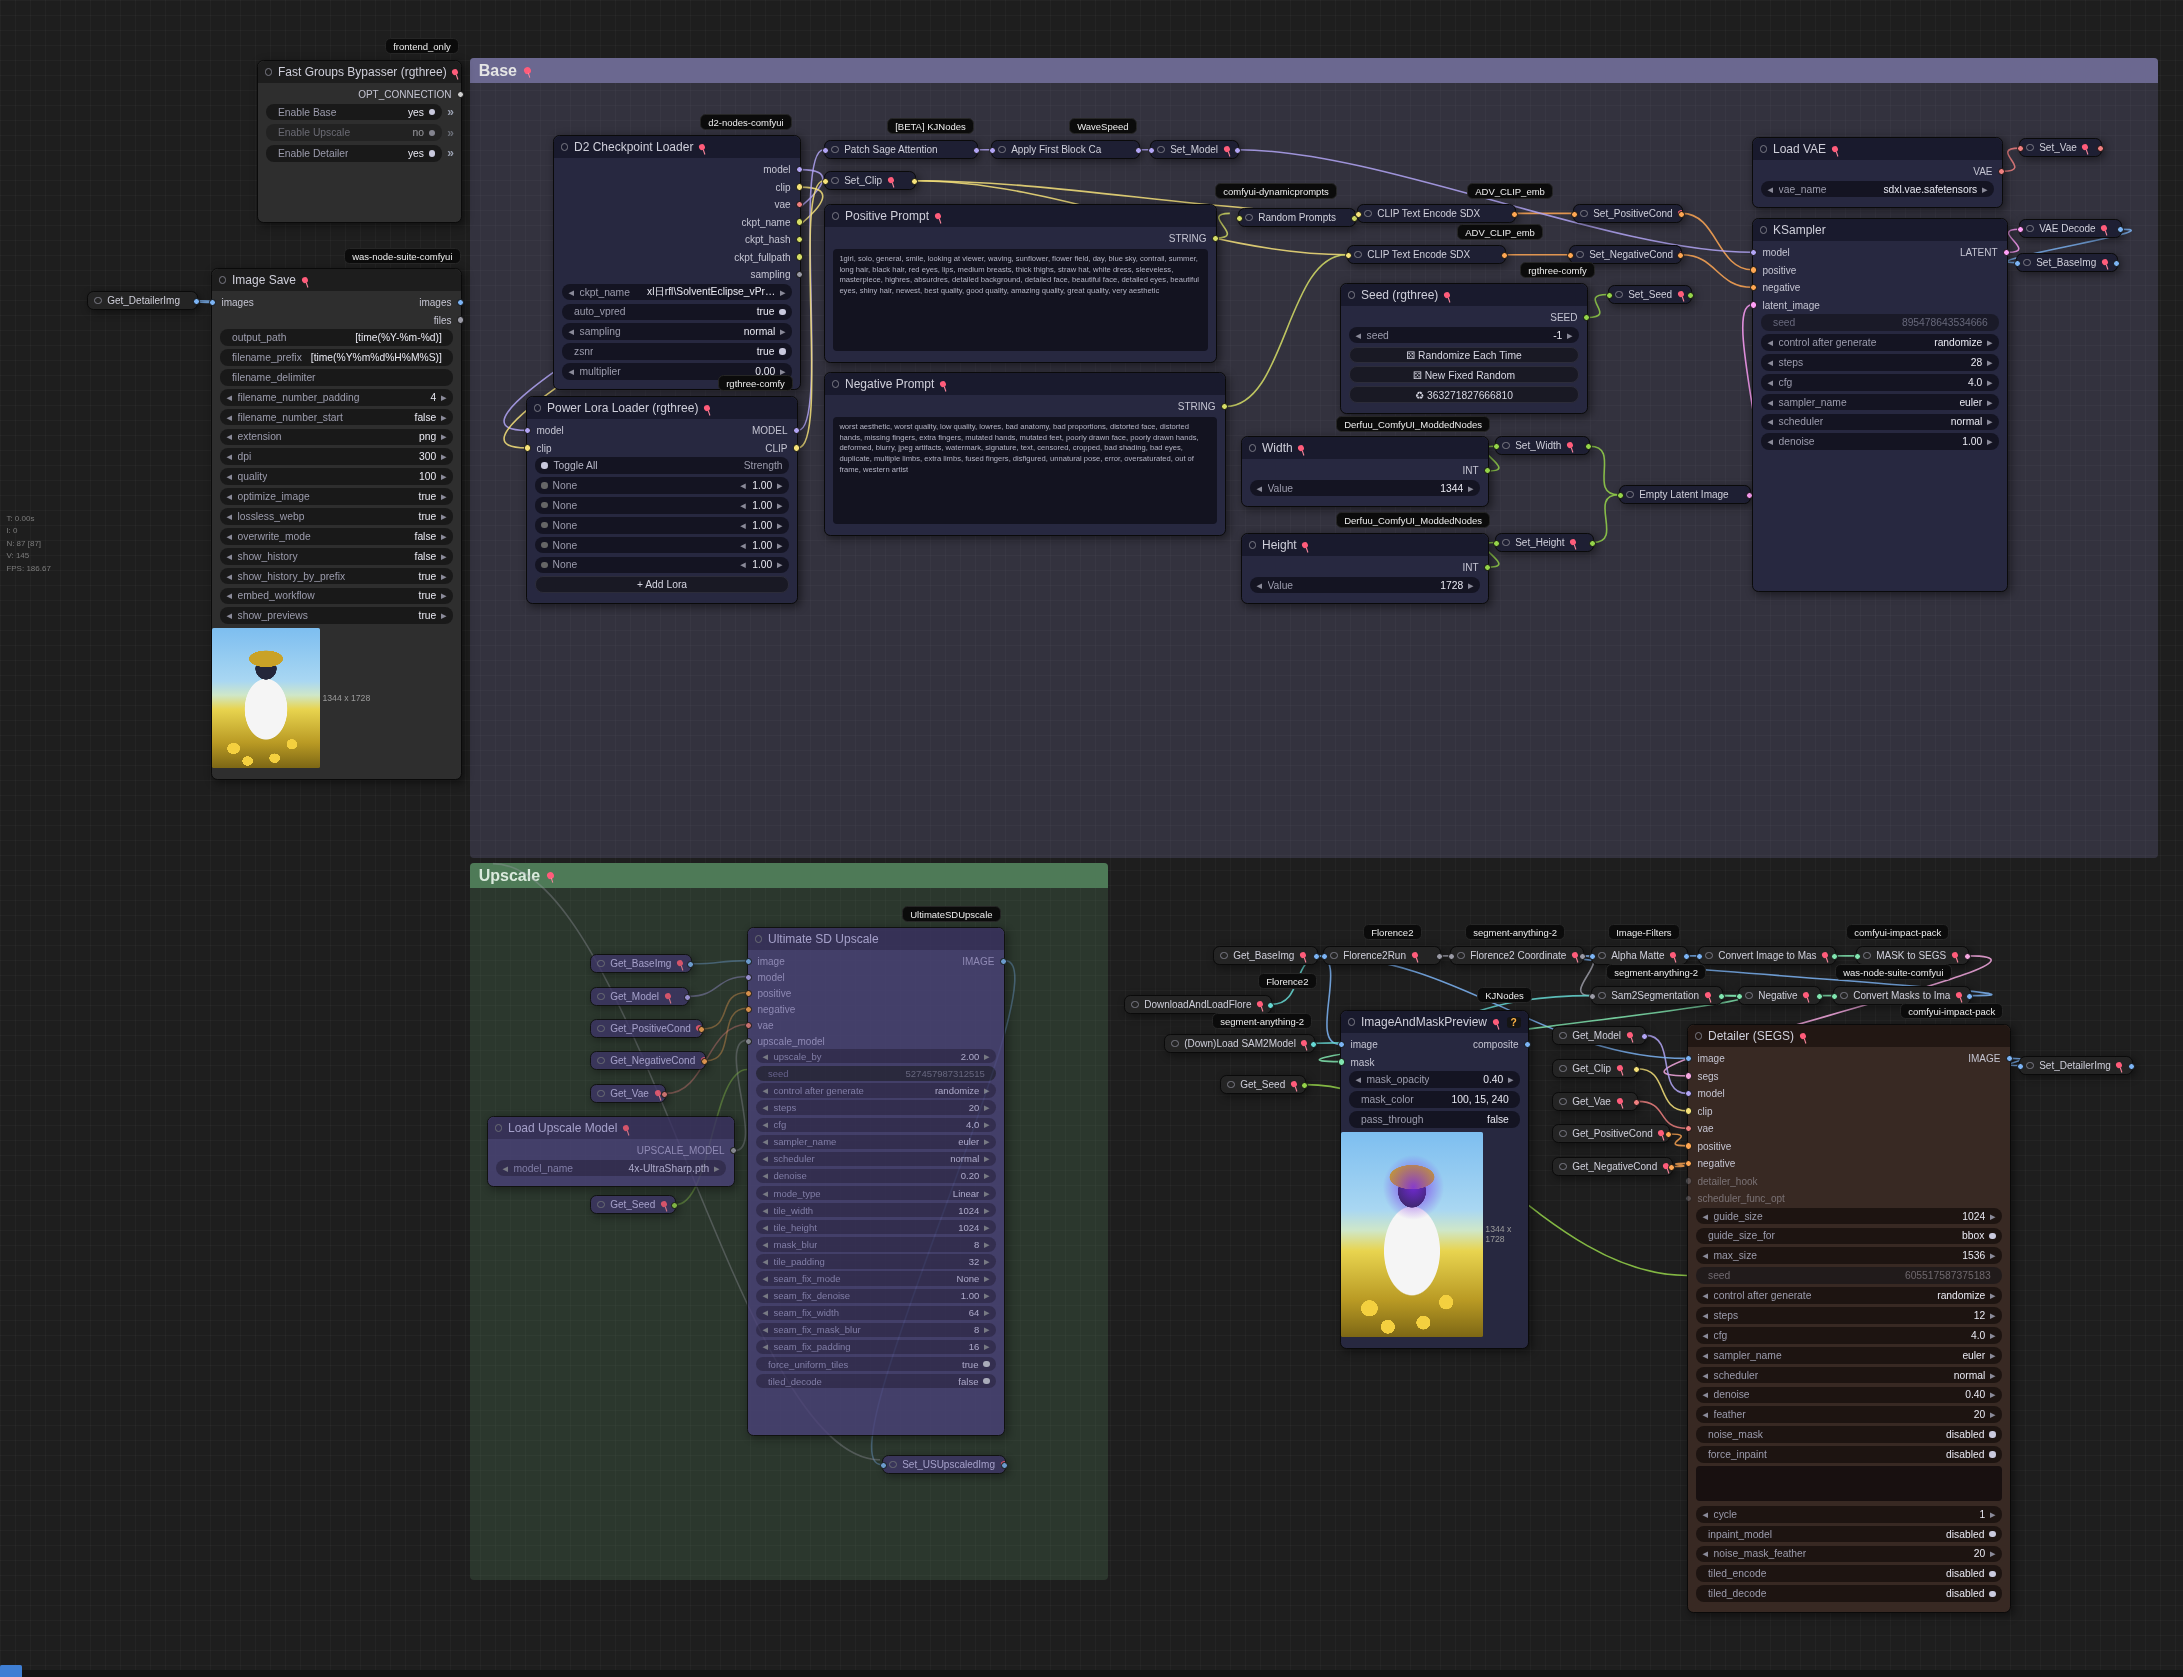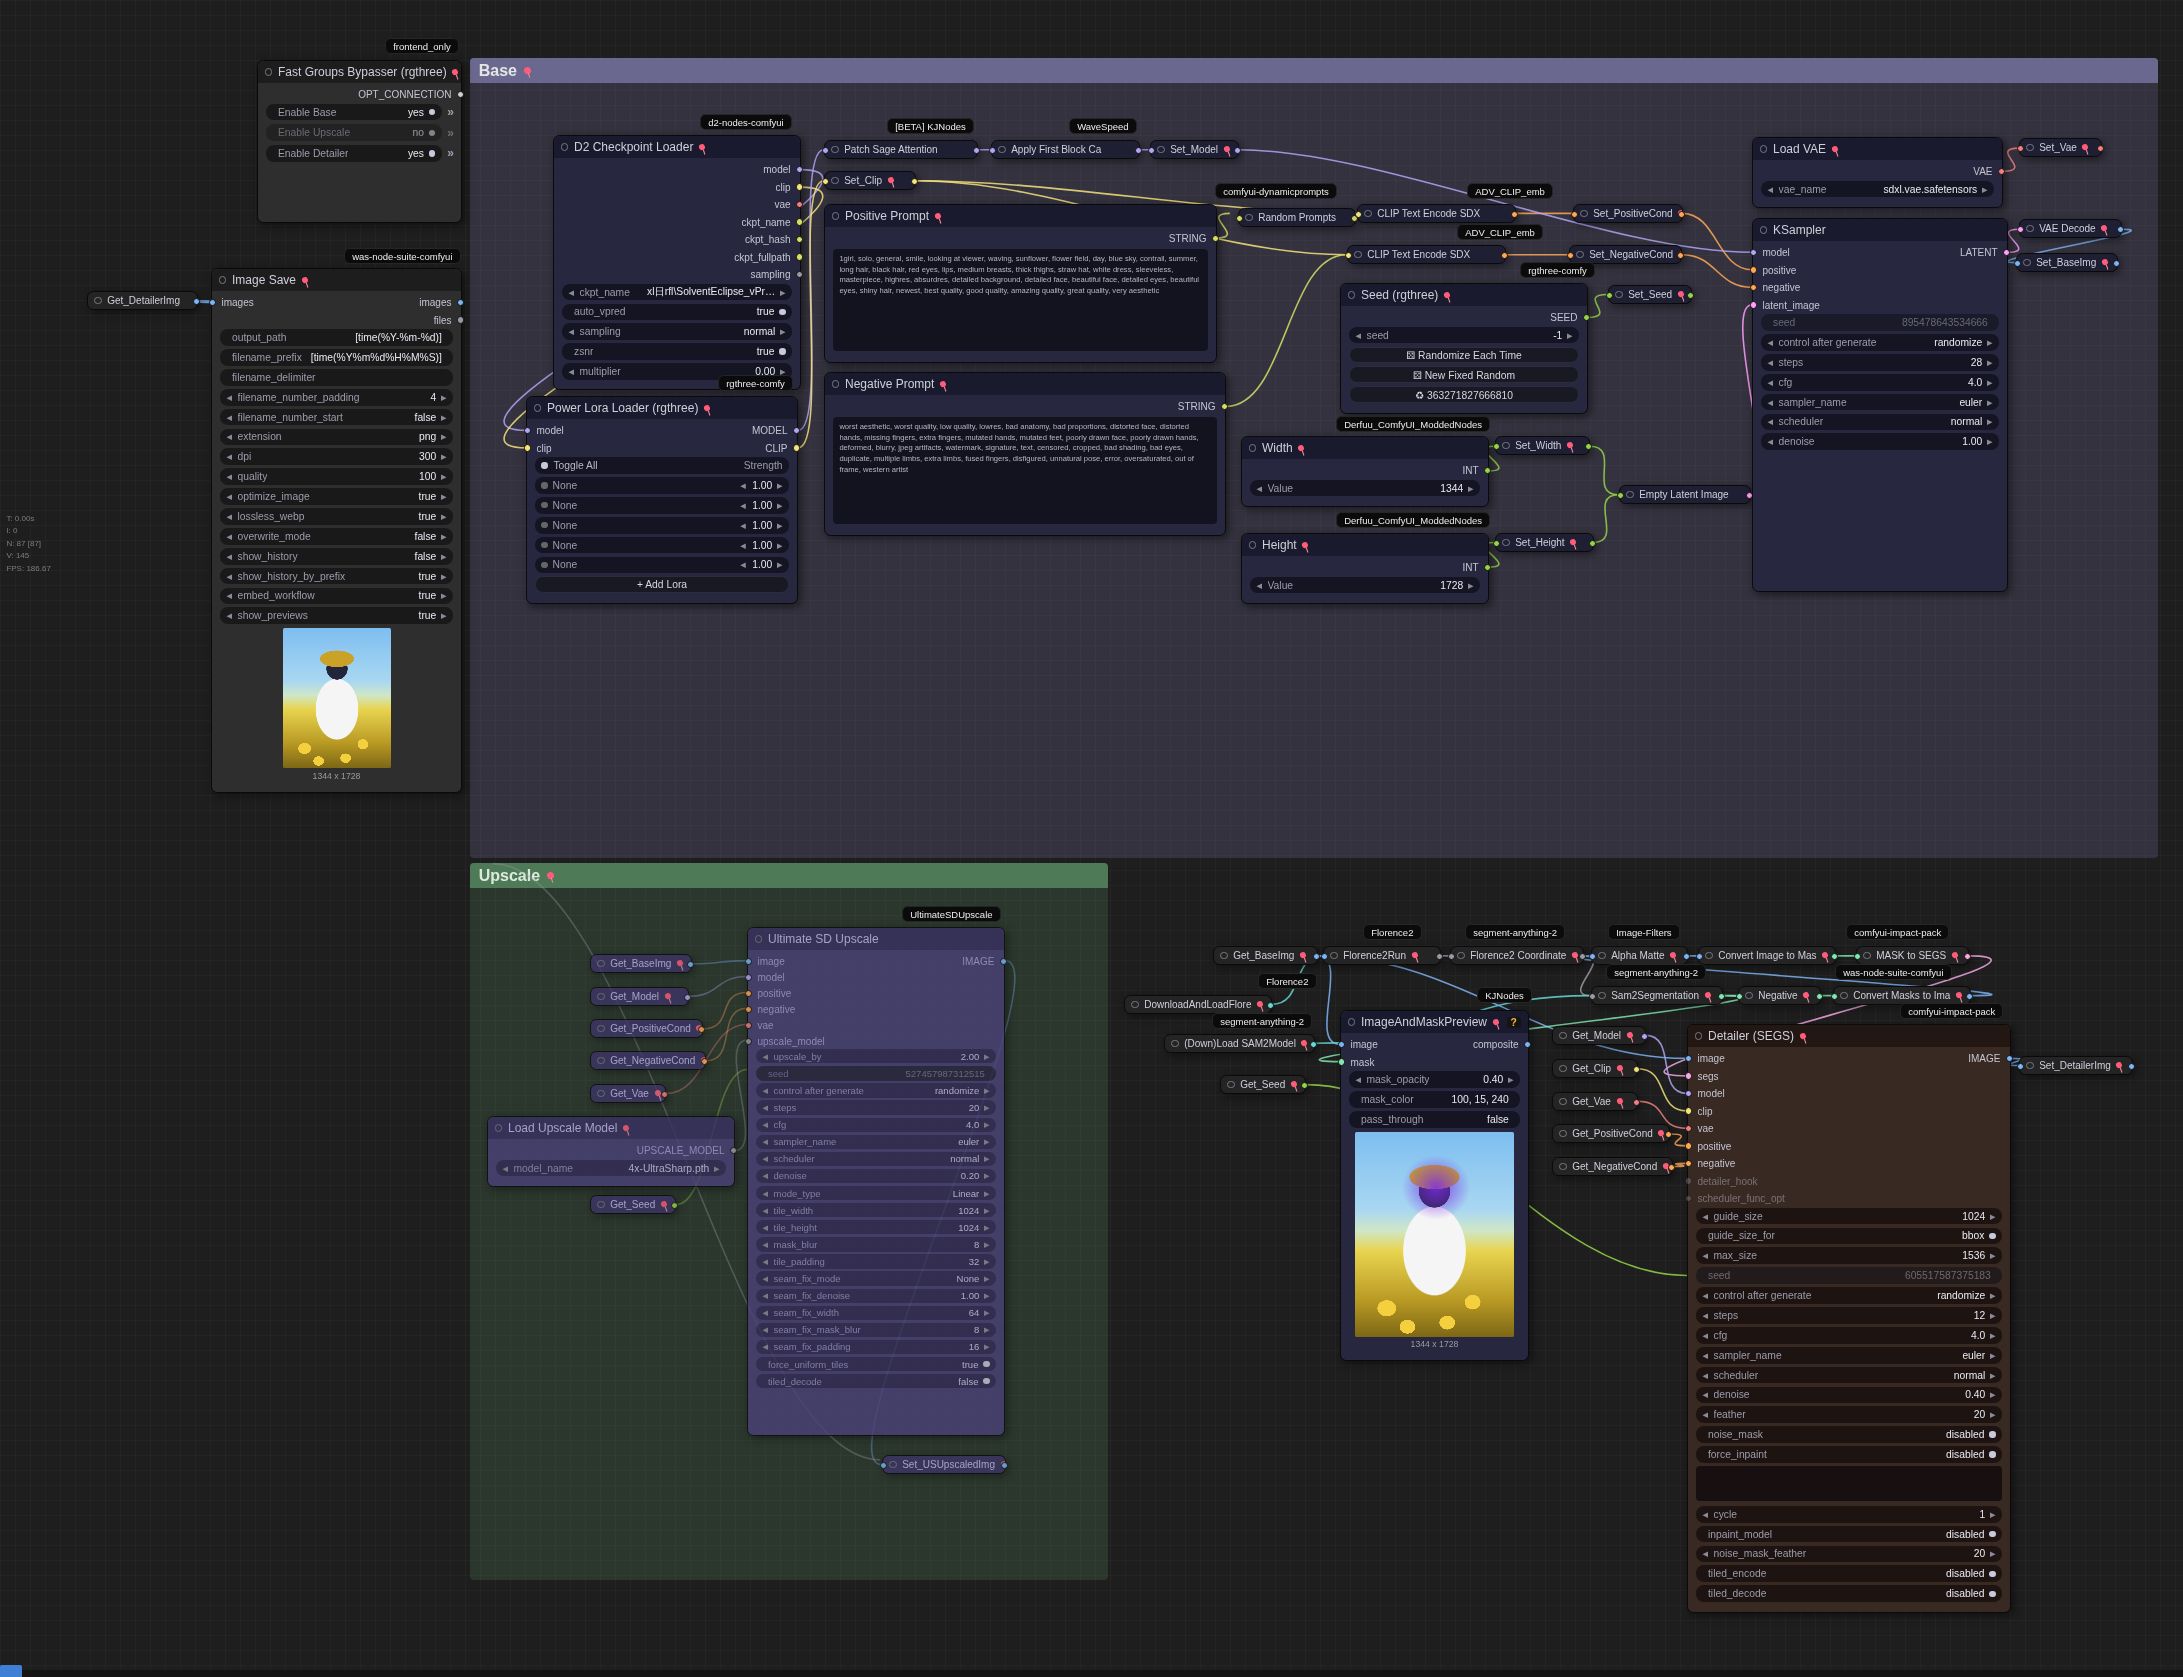--- a/index.html
+++ b/index.html
@@ -51,21 +51,21 @@
 .bypass .wlabel{color:#978fc5}
 .wvalue{color:#e9e9f2;white-space:nowrap;margin:0 4.8px 0 6.4px}
 .bypass .wvalue{color:#cdc5f0}
 .tdot{width:6.4px;height:6.4px;border-radius:50%;background:#c9c9dd;flex:none}
 .widget.disabled{background:#101016;opacity:.55}
 .widget.disabled .wvalue{color:#9a9aa8}
 .widget.button{justify-content:center;background:#191924;border:0.8px solid #2c2c3a}
 .widget.button span{color:#d6d6e2}
 .textwidget{background:#131320;border-radius:4px;margin:1.6px 8px 4.8px;padding:4.8px 6.4px;font-size:7.6px;line-height:1.4;color:#b4b4c4;overflow:hidden;text-align:left}
 .maroon .textwidget{background:#181010}
-.imgwrap{display:flex;flex-direction:column;align-items:center;gap:2.4px;margin:4px 0 4.8px}
+.imgwrap{display:flex;align-items:center;gap:2.4px;margin:4px 0 4.8px}
 .animeimg{position:relative;border-radius:1.6px;overflow:hidden;background:
  radial-gradient(ellipse 16% 6% at 50% 22%,#c9a227 97%,transparent),
  radial-gradient(ellipse 10% 8% at 50% 29%,#23263a 97%,transparent),
  radial-gradient(ellipse 20% 22% at 50% 58%,#f5f5f5 97%,transparent),
  radial-gradient(ellipse 6% 4% at 20% 86%,#f4d03f 97%,transparent),
  radial-gradient(ellipse 5% 3.6% at 74% 83%,#f4d03f 97%,transparent),
  radial-gradient(ellipse 5% 3.4% at 58% 93%,#f4d03f 97%,transparent),
  radial-gradient(ellipse 5% 3.4% at 33% 95%,#f4d03f 97%,transparent),
  linear-gradient(180deg,#7dbef0 0%,#a9d7f2 38%,#cfe7c8 48%,#e8d44f 58%,#b99a24 82%,#7d6715 100%)}
 .animeimg.masked::after{content:'';position:absolute;inset:0;background:radial-gradient(ellipse 30% 22% at 51% 27%,rgba(124,42,232,.85),rgba(124,42,232,0) 72%)}

